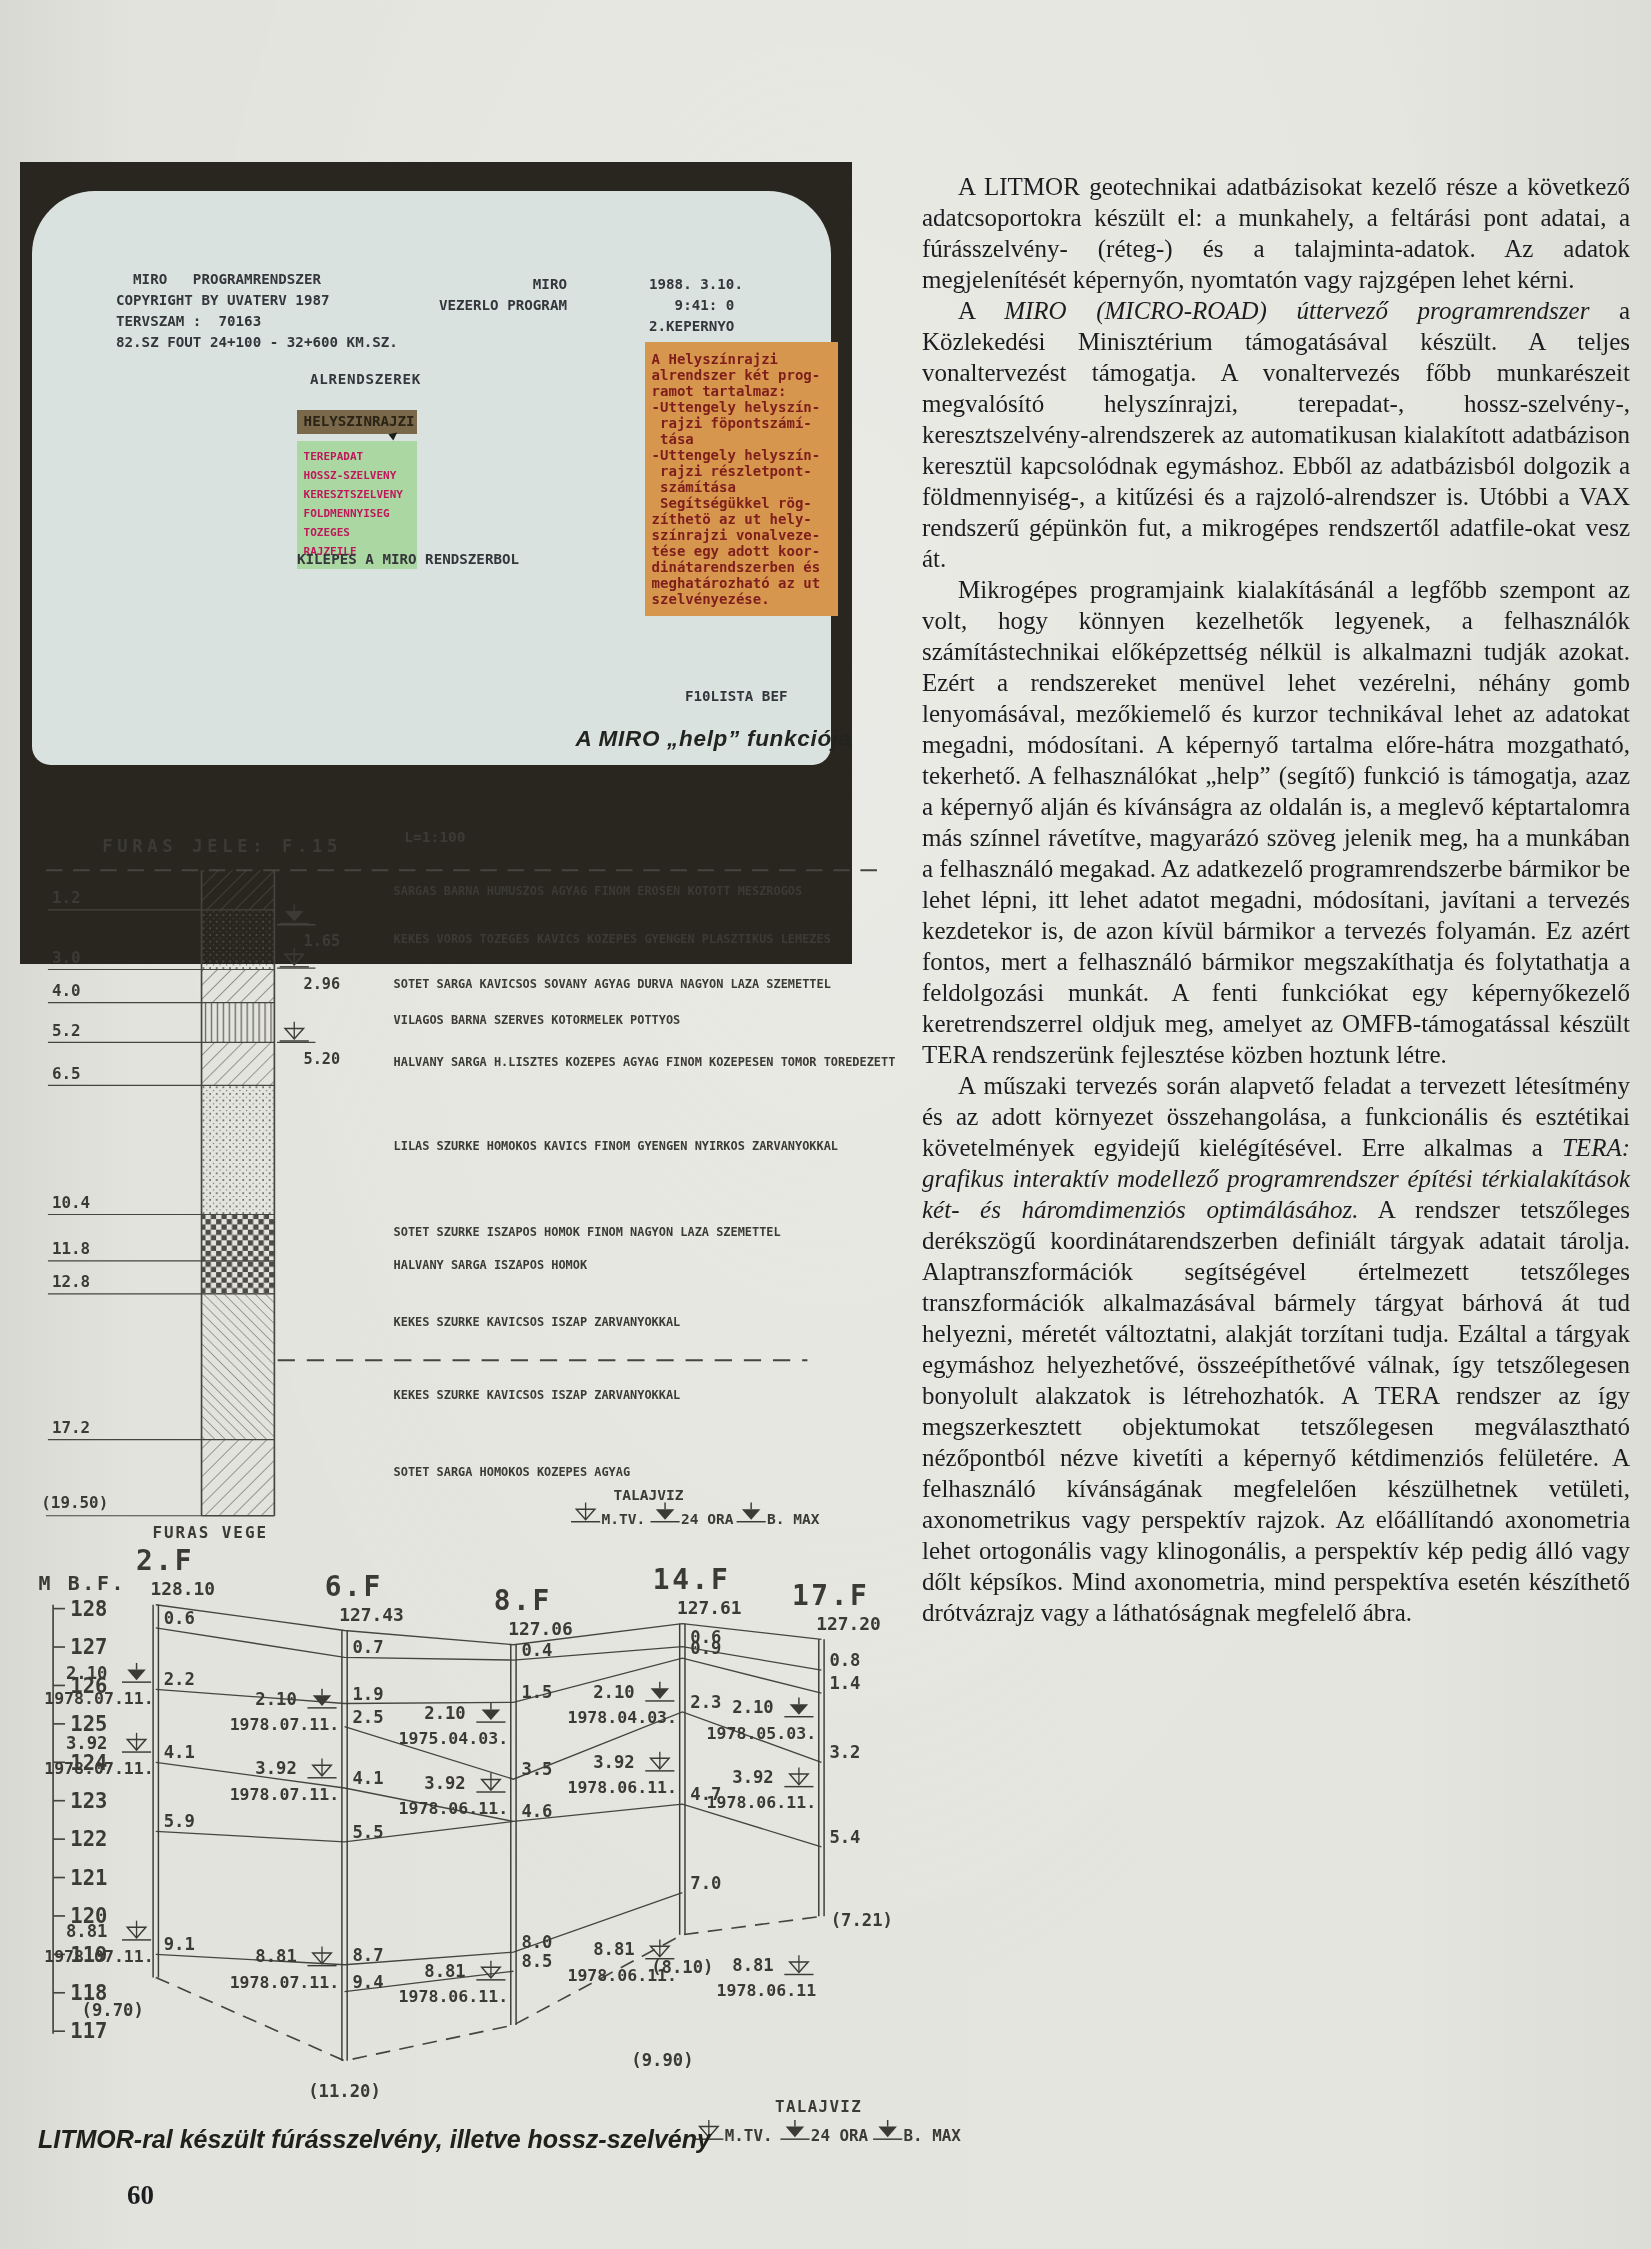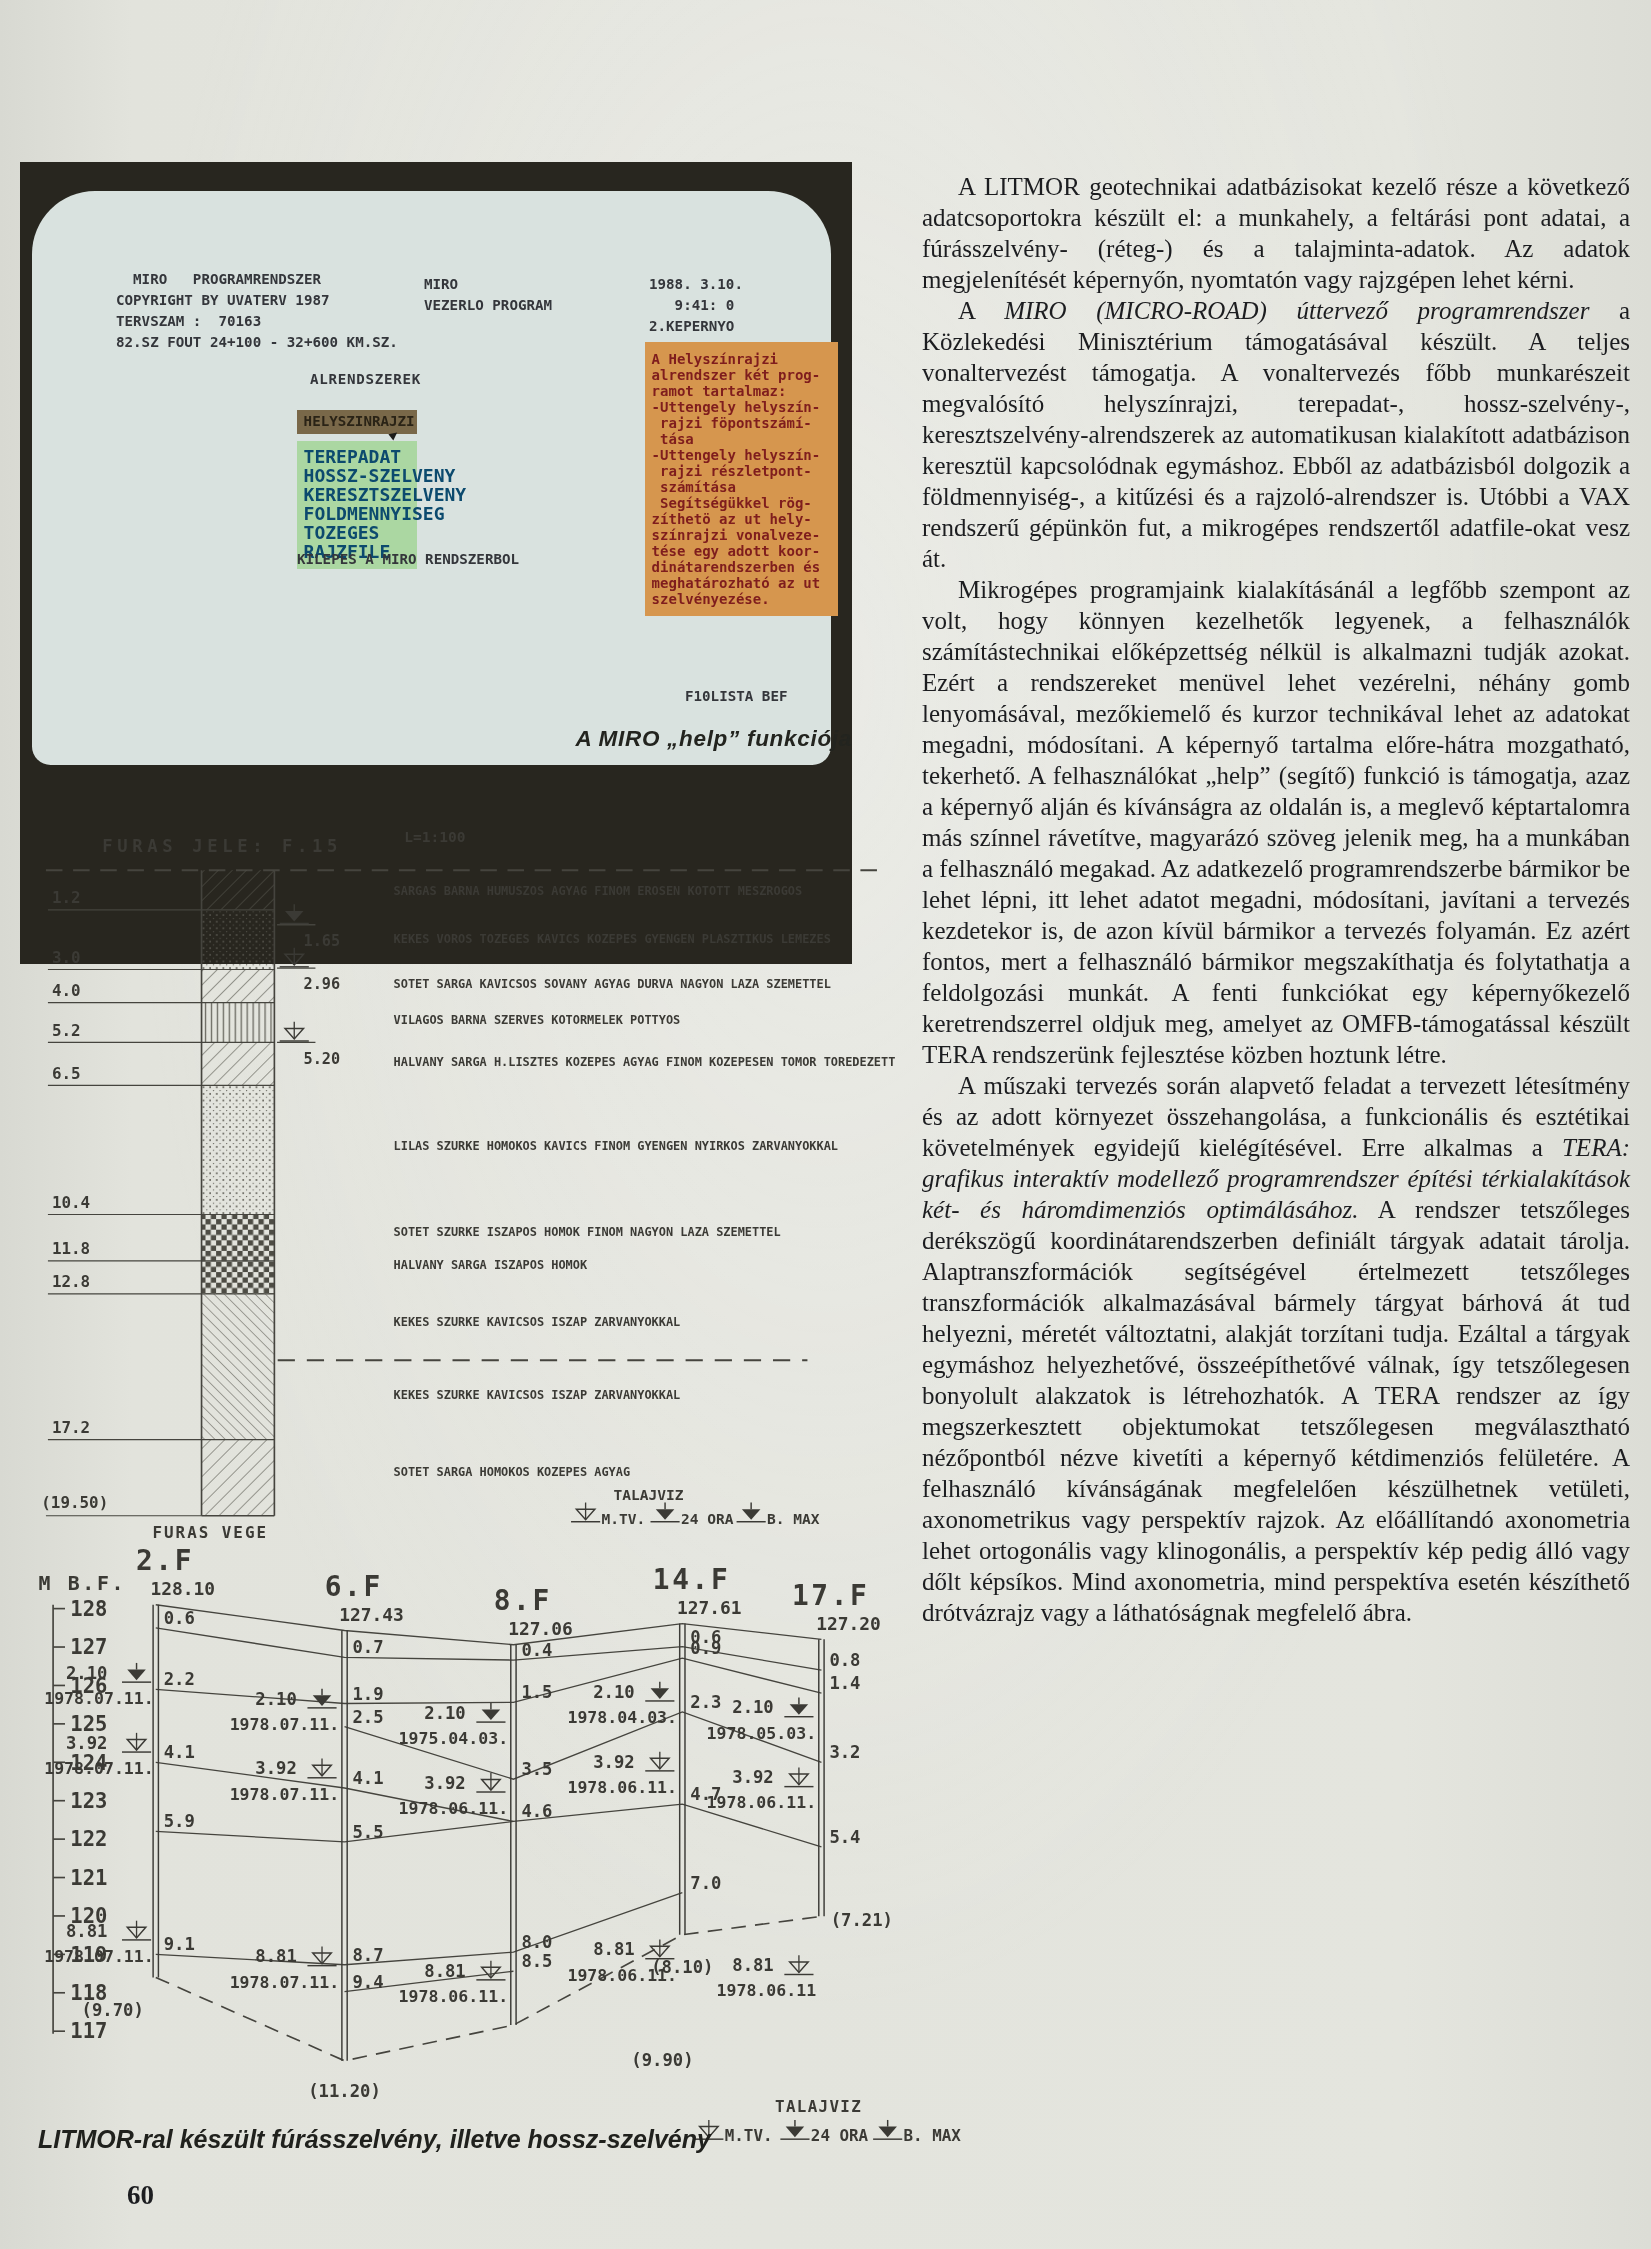--- a/index.html
+++ b/index.html
@@ -13,27 +13,27 @@
     overflow:hidden;
   }
 
   
   .photo{position:absolute;left:20px;top:162px;width:832px;height:802px;background:#28261f;}
   .screen{position:absolute;left:12px;top:28.5px;width:799px;height:574px;
     background:#d9e2df;border-radius:63px 63px 18.6px 18.6px;}
   .scr{position:absolute;font-family:"DejaVu Sans Mono",monospace;font-weight:700;
     color:#34363b;white-space:pre;}
   .scr-info{left:84px;top:78px;font-size:14.2px;line-height:21px;}
-  .scr-center{left:392px;top:83px;width:159px;text-align:left;font-size:14.2px;line-height:21px;}
+  .scr-center{left:376px;top:83px;width:159px;text-align:right;font-size:14.2px;line-height:21px;}
   .scr-date{left:617px;top:83px;font-size:14.2px;line-height:21px;}
   .scr-alr{left:278px;top:180px;font-size:14.2px;letter-spacing:0.7px;}
   .scr-sel{left:265px;top:219px;width:107px;background:#796849;color:#2a2316;
     padding:3.3px 6.6px 5.3px;font-size:14.2px;}
-  .scr-menu{left:265px;top:250px;width:107px;background:#abd7a2;color:#0c4a6e;
-    padding:6px 6.6px 8px;font-size:18px;line-height:19px;}
+  .scr-menu{left:265px;top:250px;width:107px;background:#abd7a2;color:#be185d;
+    padding:6px 6.6px 8px;font-size:11px;line-height:19px;}
   .scr-exit{left:265px;top:360px;font-size:14.2px;}
   .scr-help{left:581px;top:151px;width:180px;background:#d6964e;color:#7f1d1d;
     padding:9.3px 6.6px;font-size:14px;line-height:16px;margin-left:32px;}
   .scr-status{left:653px;top:497px;font-size:14.2px;}
   .cursor{position:absolute;left:358px;top:240px;width:0;height:0;
     border-left:8px solid #1d1d1a;border-top:4.6px solid transparent;border-bottom:4.6px solid transparent;
     transform:rotate(-38deg);}
   .photo-caption{position:absolute;left:0;top:564px;width:100%;text-align:right;
     font-family:"Liberation Sans",sans-serif;font-style:italic;font-weight:700;
     font-size:22.5px;color:#23241f;letter-spacing:0.7px;}

